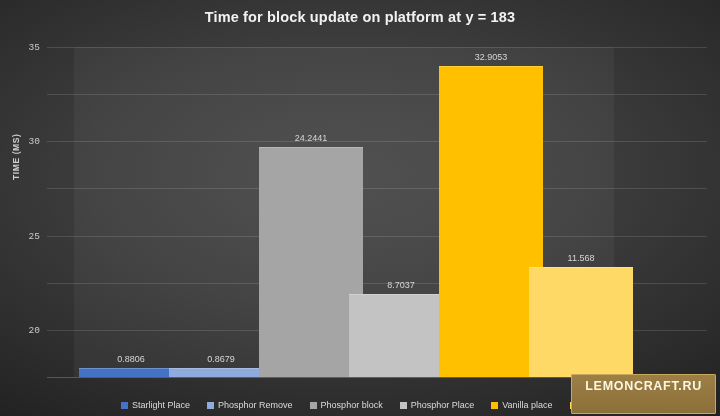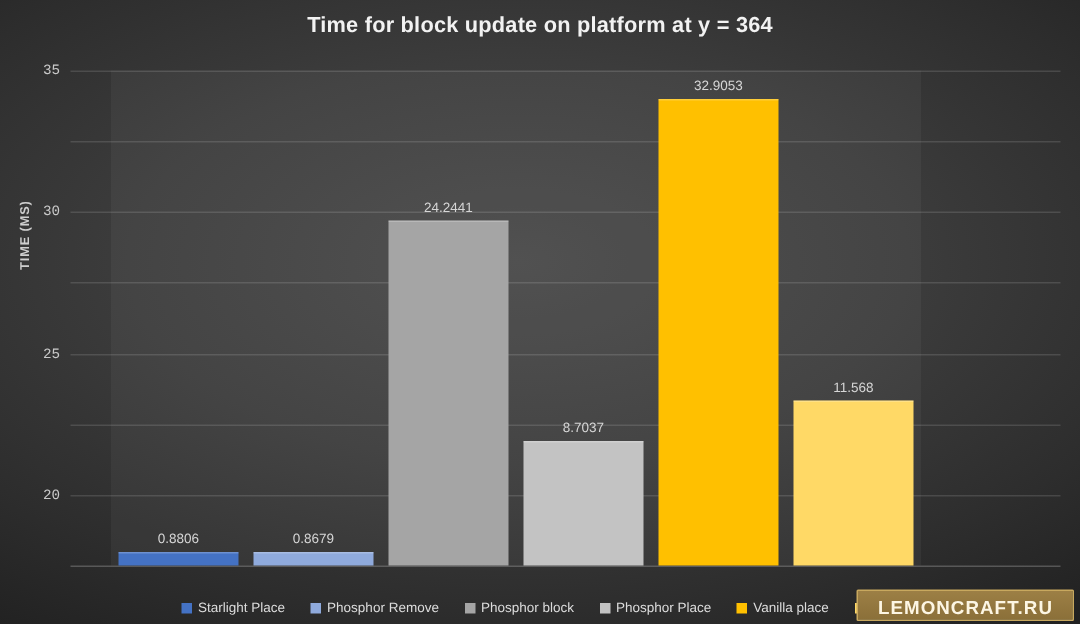--- a/index.html
+++ b/index.html
@@ -90,20 +90,21 @@
   #bars-layer {
     position: absolute;
     left: 0; top: 0;
     width: 100%;
     height: 100%;
   }
   .bar-slot {
     position: absolute;
     bottom: 0;
     height: 100%;
+    padding-left: 24px;
   }
   .bar {
     position: absolute;
     bottom: 0;
     left: 0;
     width: 100%;
     border-top: 1px solid rgba(255,255,255,0.22);
   }
   .bar-label {
     position: absolute;
@@ -139,36 +140,36 @@
     height: 7px;
     display: inline-block;
     flex: 0 0 auto;
   }
 
   
   #watermark {
     position: absolute;
     right: 4px;
     bottom: 2px;
-    padding: 4px 13px 1px 13px;
+    padding: 4px 13px 20px 13px;
     background: linear-gradient(180deg, #9c7f45 0%, #8b7039 100%);
     border: 1px solid #c8a85e;
     color: #fdf6e3;
     font-size: 12.5px;
     font-weight: bold;
     letter-spacing: 0.7px;
     border-radius: 1px;
   }
 </style>
 </head>
 <body>
 
 <div id="chart-root">
 
-  <div id="chart-title">Time for block update on platform at y = 364</div>
+  <div id="chart-title">Time for block update on platform at y = 183</div>
 
   <div id="y-axis-title">TIME (MS)</div>
 
   <div id="plot-area">
     <div id="plot-band"></div>
     <div id="grid-layer">
         <div class="gridline baseline" style="top: 330px;"></div>
         <div class="gridline" style="top: 282.857px;"></div>
         <div class="gridline" style="top: 235.714px;"></div>
         <div class="gridline" style="top: 188.571px;"></div>

